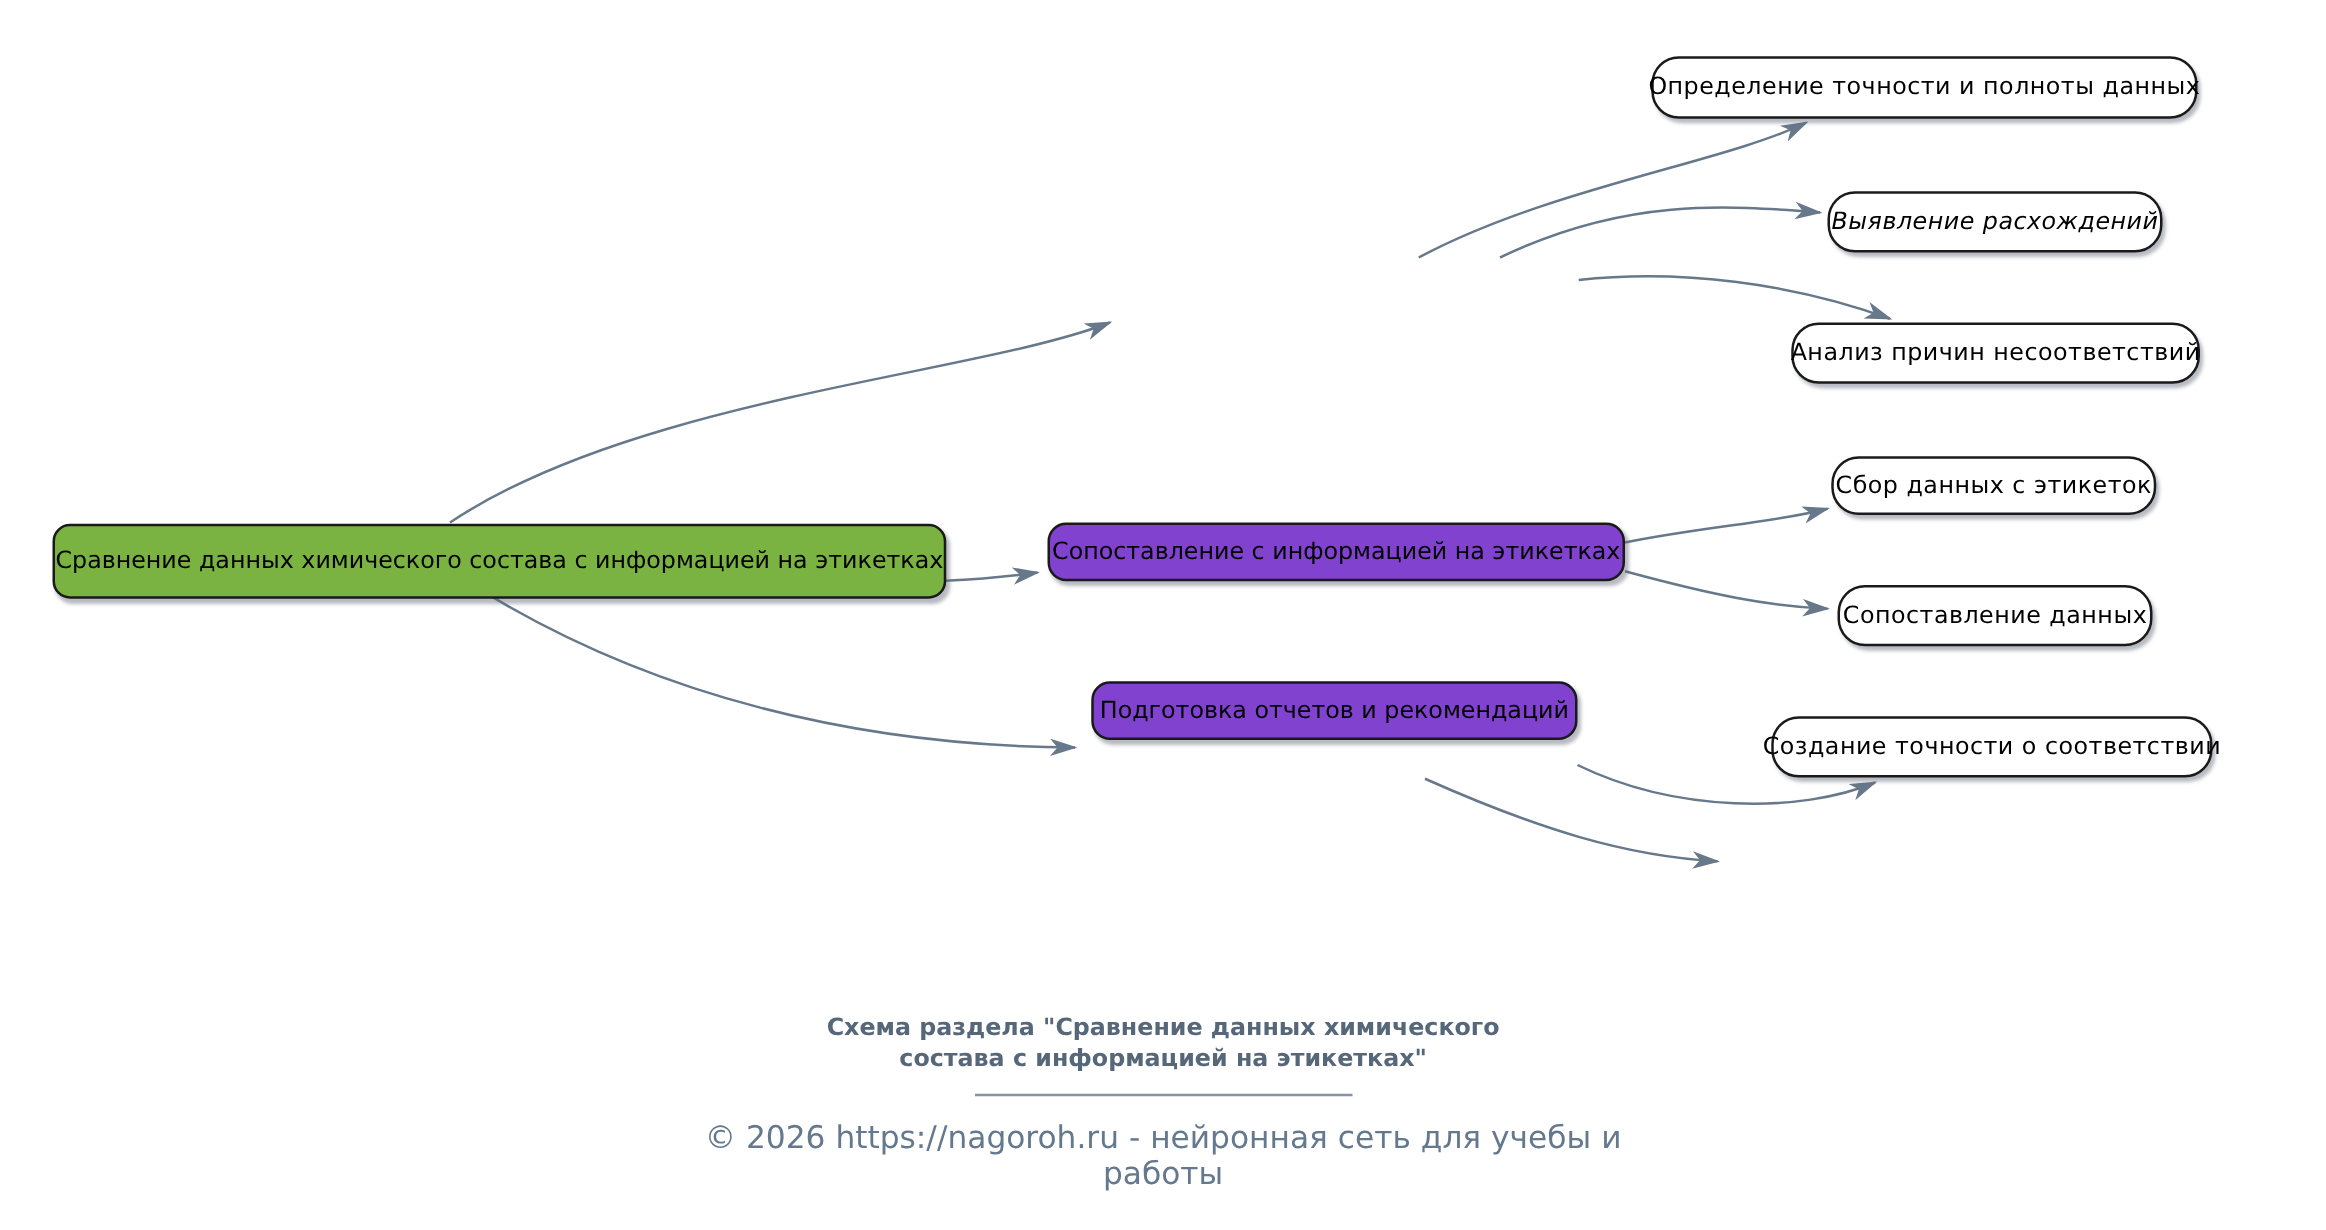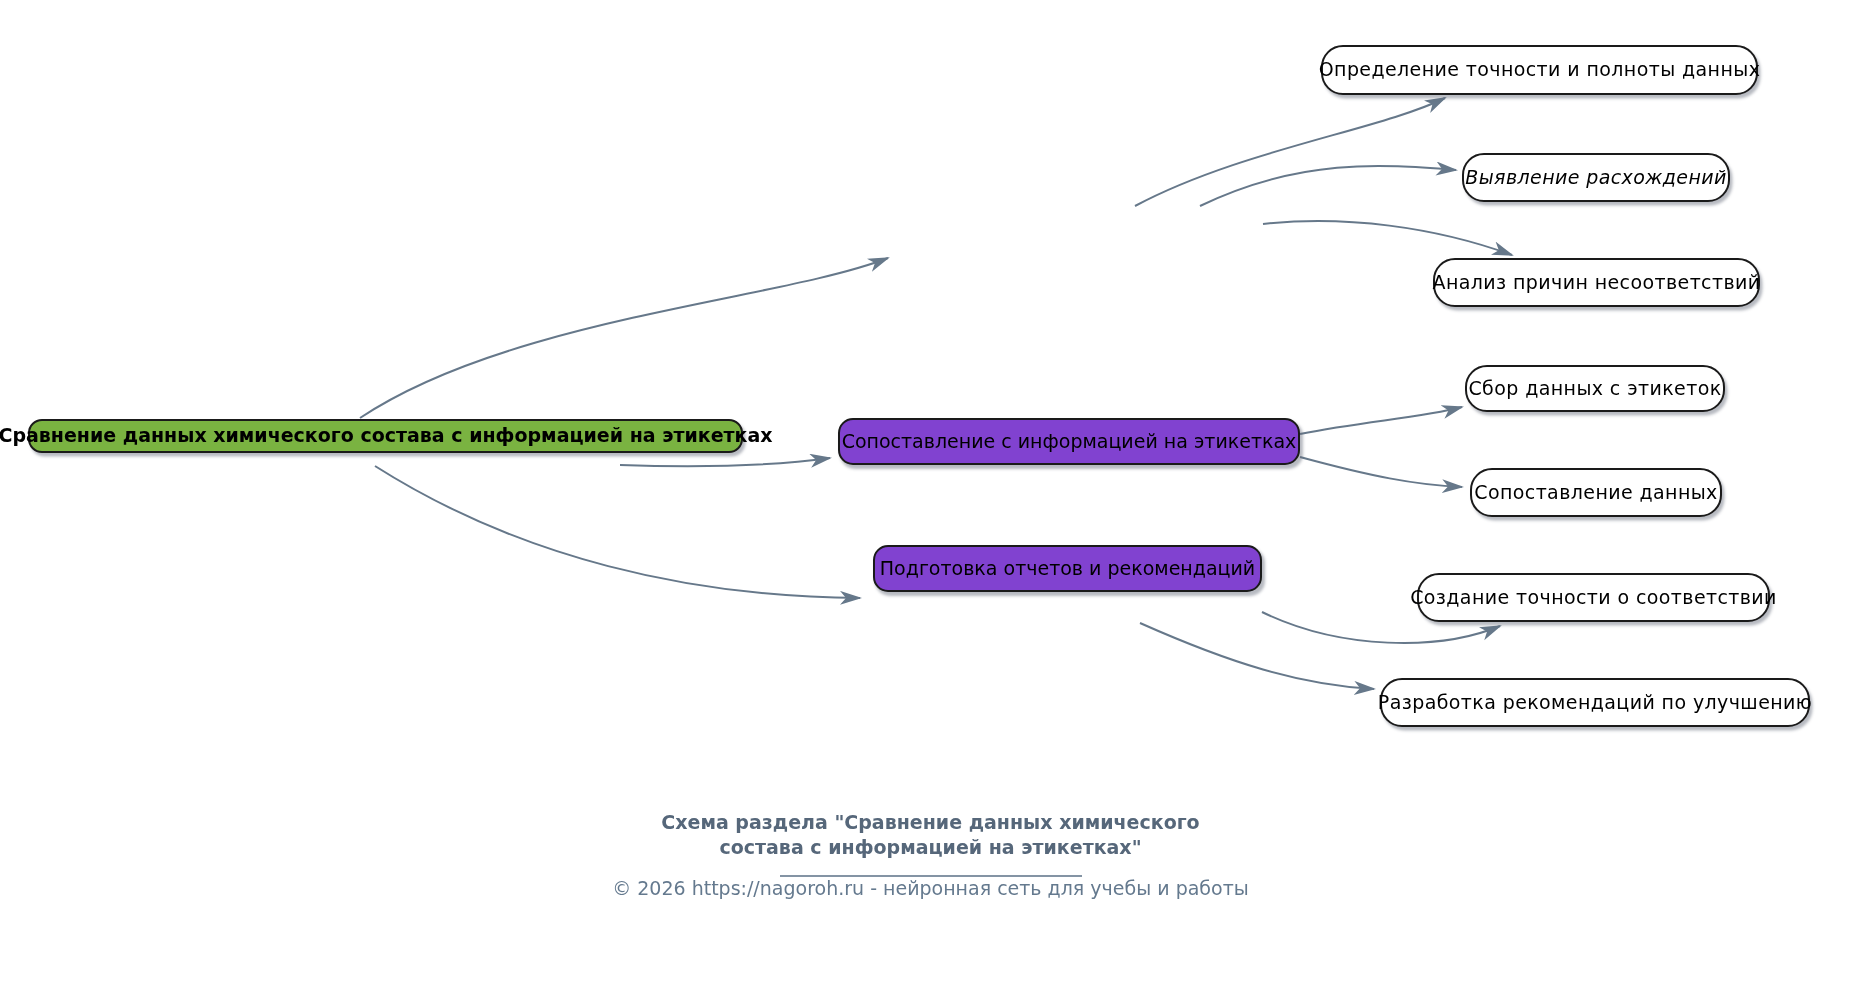--- a/index.html
+++ b/index.html
@@ -35,21 +35,21 @@
     z-index:2;text-align:center;width:760px;
   }
   .caption-title{
     color:var(--caption_title);font-weight:bold;font-size:19px;
     line-height:1.3;white-space:pre-line;
   }
   .caption-divider{
     width:302px;border-top:2px solid #8494a4;margin:16px auto 0 auto;height:0;
   }
   .caption-copyright{
-    color:var(--caption_text);font-size:19px;
+    margin-top:18px;color:var(--caption_text);font-size:25px;
   }
 </style>
 </head>
 <body>
 
 <div class="canvas">
 
   <svg class="edges" width="1861" height="984" viewBox="0 0 1861 984">
     <defs>
       <marker id="arrow" markerUnits="userSpaceOnUse" markerWidth="26" markerHeight="18" refX="20" refY="7" orient="auto">
@@ -61,40 +61,39 @@
     <path class="edge" d="M375,466 C520,558 690,597 860,598" marker-end="url(#arrow)"></path>
     <path class="edge" d="M1135,206 C1240,150 1380,130 1445,98" marker-end="url(#arrow)"></path>
     <path class="edge" d="M1200,206 C1300,158 1380,164 1456,170" marker-end="url(#arrow)"></path>
     <path class="edge" d="M1263,224 C1345,215 1435,227 1512,255" marker-end="url(#arrow)"></path>
     <path class="edge" d="M1300,434 C1365,421 1420,418 1462,407" marker-end="url(#arrow)"></path>
     <path class="edge" d="M1300,457 C1370,476 1415,485 1462,487" marker-end="url(#arrow)"></path>
     <path class="edge" d="M1262,612 C1340,650 1440,651 1500,626" marker-end="url(#arrow)"></path>
     <path class="edge" d="M1140,623 C1230,663 1300,685 1374,689" marker-end="url(#arrow)"></path>
   </svg>
 
-  <div class="node root" style="left:28px;top:419px;width:715px;height:34px;font-weight:bold;">Сравнение данных химического состава с информацией на этикетках</div>
+  <div class="node root" style="left:42px;top:419px;width:715px;height:60px;">Сравнение данных химического состава с информацией на этикетках</div>
 
 
   <div class="node branch" style="left:838px;top:418px;width:462px;height:47px;">Сопоставление с информацией на этикетках</div>
 
   <div class="node branch" style="left:873px;top:545px;width:389px;height:47px;">Подготовка отчетов и рекомендаций</div>
 
   <div class="node leaf" style="left:1321px;top:45px;width:437px;height:50px;">Определение точности и полноты данных</div>
 
   <div class="node leaf" style="left:1462px;top:153px;width:268px;height:49px;font-style:italic;">Выявление расхождений</div>
 
   <div class="node leaf" style="left:1433px;top:258px;width:327px;height:49px;">Анализ причин несоответствий</div>
 
   <div class="node leaf" style="left:1465px;top:365px;width:260px;height:47px;">Сбор данных с этикеток</div>
 
   <div class="node leaf" style="left:1470px;top:468px;width:252px;height:49px;">Сопоставление данных</div>
 
   <div class="node leaf" style="left:1417px;top:573px;width:353px;height:49px;">Создание точности о соответствии</div>
 
-  <div class="node leaf" style="left:1380px;top:678px;width:430px;height:49px;">Разработка рекомендаций по улучшению</div>
 
   <div class="footer">
     <div class="caption-title">Схема раздела "Сравнение данных химического
 состава с информацией на этикетках"</div>
     <div class="caption-divider"></div>
     <div class="caption-copyright">© 2026 https://nagoroh.ru - нейронная сеть для учебы и работы</div>
   </div>
 
 </div>
 

